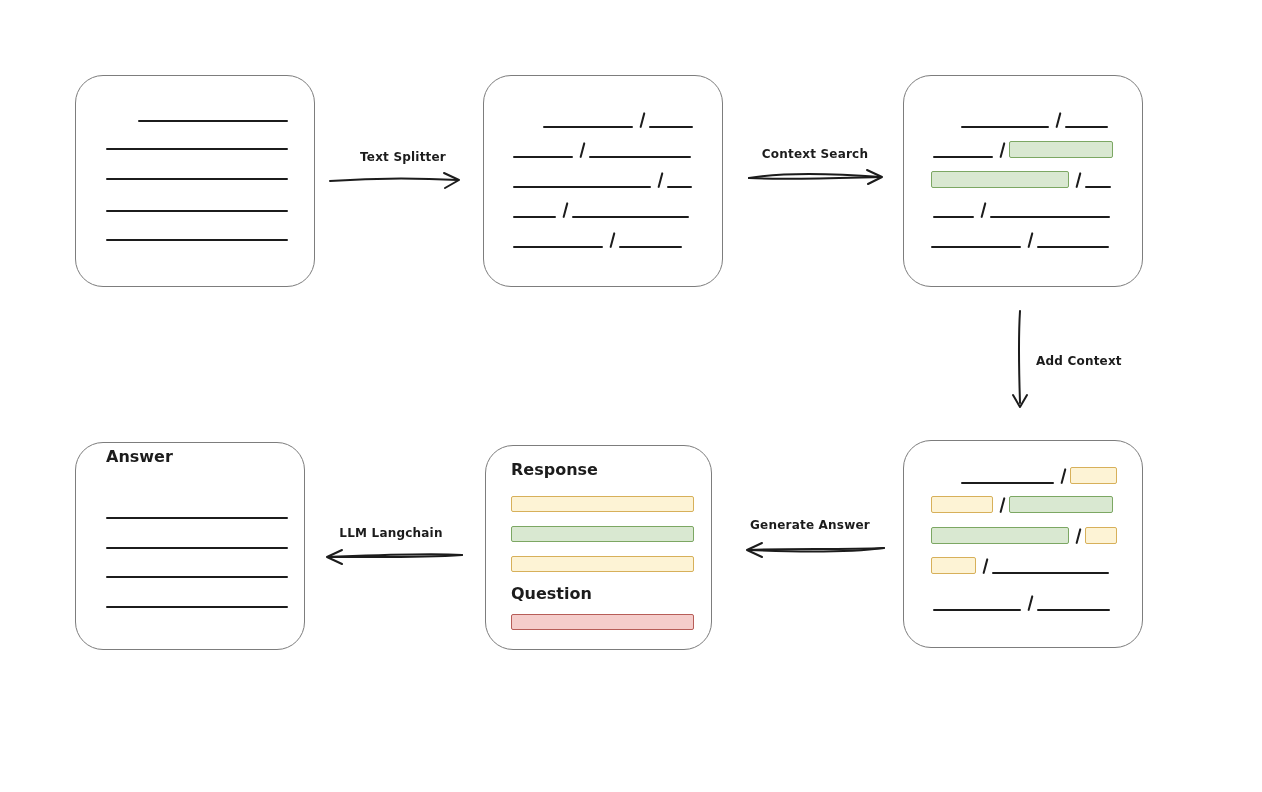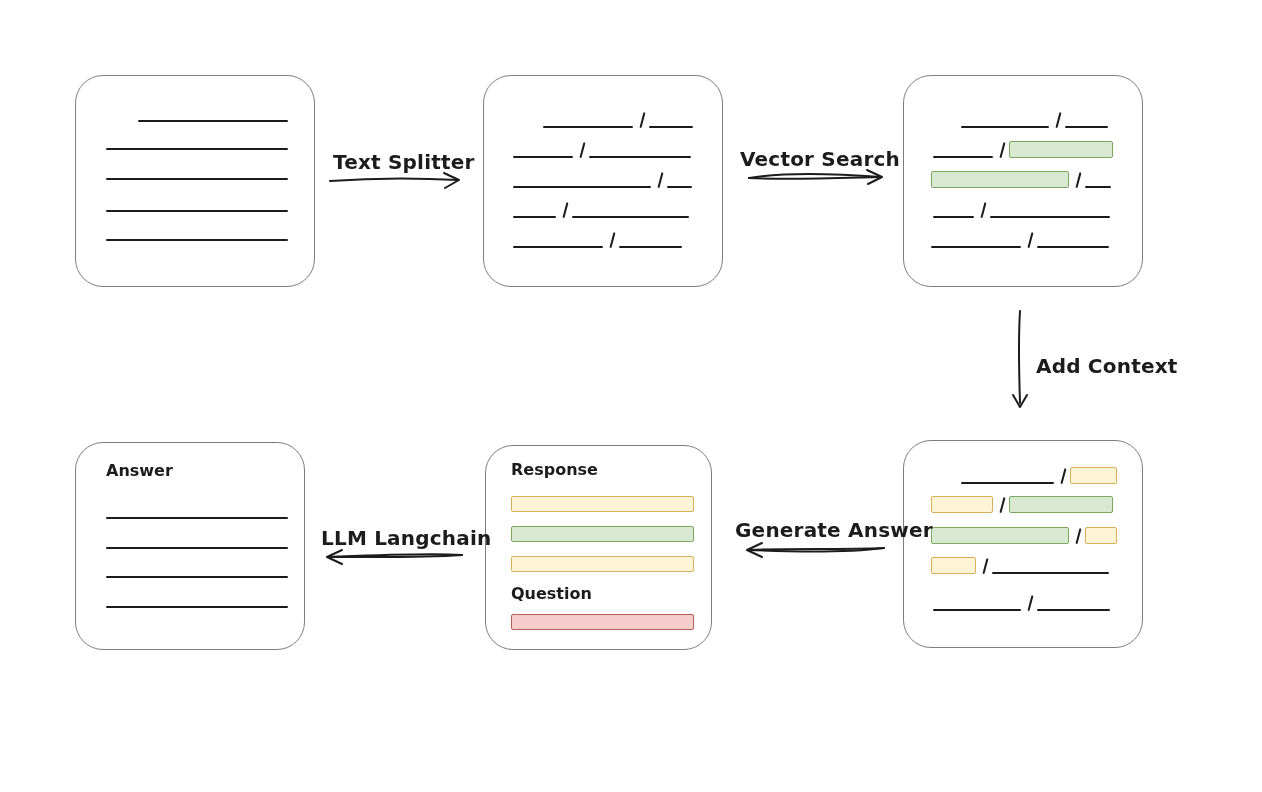--- a/index.html
+++ b/index.html
@@ -59,21 +59,21 @@
   .chunk.yellow { background: var(--yellow-fill); border-color: var(--yellow-stroke); }
 
   
   .bar { position: absolute; height: 16px; border: 1.6px solid; border-radius: 2px; width: 183px; left: 25px; }
   .bar.yellow { background: var(--yellow-fill); border-color: var(--yellow-stroke); }
   .bar.green  { background: var(--green-fill);  border-color: var(--green-stroke); }
   .bar.red    { background: var(--red-fill);    border-color: var(--red-stroke); }
 
   .lbl {
     position: absolute;
-    font-size: 20px;
+    font-size: 12px;
     font-weight: 600;
     letter-spacing: 0.2px;
     white-space: nowrap;
     color: var(--ink);
   }
   .lbl.center { text-align: center; }
 
   .node-title { position: absolute; font-size: 16px; font-weight: 600; color: var(--ink); white-space: nowrap; }
 
   svg.arrow { position: absolute; overflow: visible; }
@@ -194,39 +194,39 @@
   <div class="box" style="left:485px;top:445px;width:227px;height:205px">
     <div class="node-title" style="left:25px;top:14px">Response</div>
     <div class="bar yellow" style="top:50px"></div>
     <div class="bar green" style="top:80px"></div>
     <div class="bar yellow" style="top:110px"></div>
     <div class="node-title" style="left:25px;top:138px">Question</div>
     <div class="bar red" style="top:168px"></div>
   </div>
 
   <div class="box" style="left:75px;top:442px;width:230px;height:208px">
-    <div class="node-title" style="left:30px;top:18px">Answer</div>
+    <div class="node-title" style="left:30px;top:4px">Answer</div>
     <div class="hl" style="left:30px;top:74px;width:182px"></div>
     <div class="hl" style="left:30px;top:104px;width:182px"></div>
     <div class="hl" style="left:30px;top:133px;width:182px"></div>
     <div class="hl" style="left:30px;top:163px;width:182px"></div>
   </div>
 
   <svg class="arrow" style="left:326px;top:168px" width="142" height="26">
     <path d="M4 13 C 45 10, 95 10, 132 12"></path>
     <polyline points="118,5 133,12 119,20"></polyline>
   </svg>
   <div class="lbl center" style="left:333px;top:150px;width:140px">Text Splitter</div>
 
   <svg class="arrow" style="left:745px;top:165px" width="145" height="26">
     <path d="M4 13 C 40 7, 95 9, 136 12"></path>
     <path d="M4 13 C 40 15, 95 13, 136 12"></path>
     <polyline points="122,5 137,12 123,19"></polyline>
   </svg>
-  <div class="lbl center" style="left:740px;top:147px;width:150px">Vector Search</div>
+  <div class="lbl center" style="left:740px;top:147px;width:150px">Context Search</div>
 
   <svg class="arrow" style="left:1006px;top:307px" width="28" height="112">
     <path d="M14 4 C 12 35, 13 65, 14 96"></path>
     <polyline points="7,88 14,100 21,88"></polyline>
   </svg>
   <div class="lbl" style="left:1036px;top:354px">Add Context</div>
 
   <svg class="arrow" style="left:740px;top:537px" width="148" height="26">
     <path d="M144 11 C 105 16, 55 15, 8 13"></path>
     <path d="M144 11 C 100 13, 50 11, 8 13"></path>

